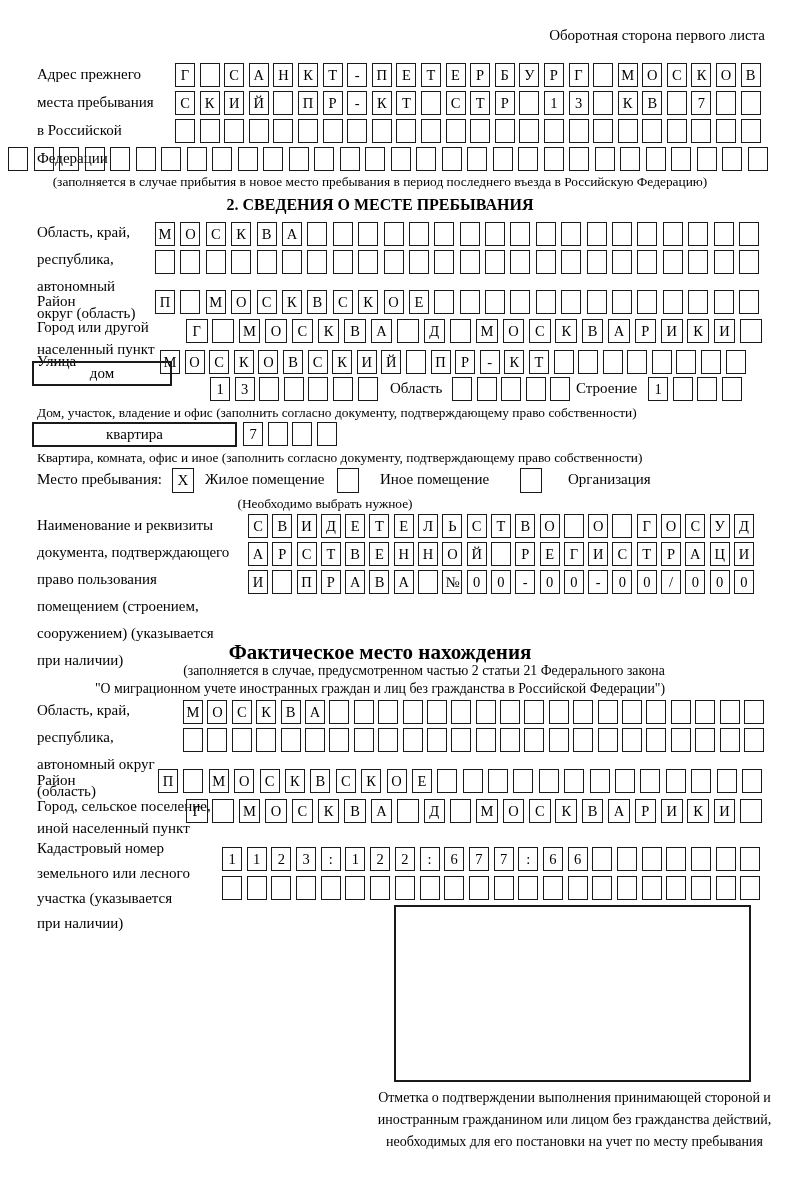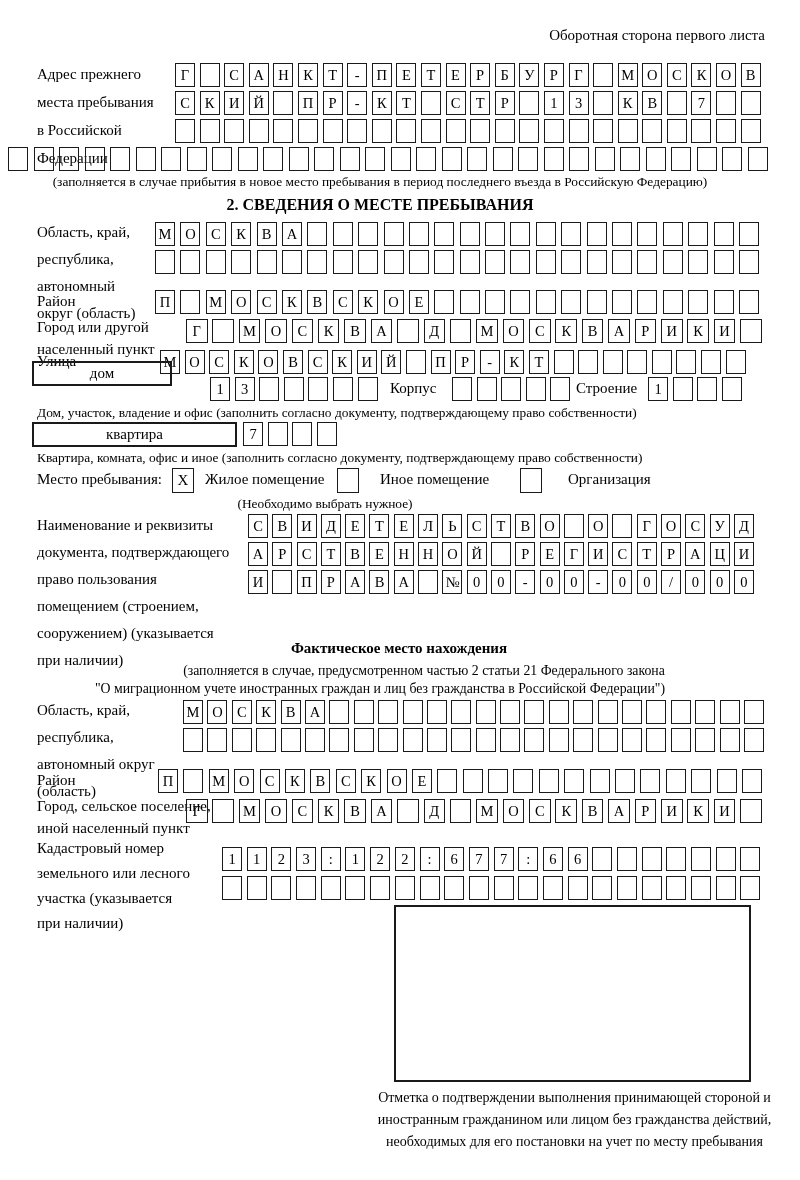--- a/index.html
+++ b/index.html
@@ -296,21 +296,21 @@
   <div class="wbox" style="left:32px;top:361px;width:140px;">дом</div>
   <div class="boxrow" style="left:210px;top:377px;">
       <span class="cell">1</span>
       <span class="cell">3</span>
       <span class="cell"></span>
       <span class="cell"></span>
       <span class="cell"></span>
       <span class="cell"></span>
       <span class="cell"></span>
     </div>
-  <div class="opt" style="left:390px;top:380px;">Корпус</div>
+  <div class="opt" style="left:390px;top:380px;">Область</div>
   <div class="boxrow" style="left:452px;top:377px;">
       <span class="cell"></span>
       <span class="cell"></span>
       <span class="cell"></span>
       <span class="cell"></span>
       <span class="cell"></span>
     </div>
   <div class="opt" style="left:544px;top:380px;margin-left:32px;">Строение</div>
   <div class="boxrow" style="left:648px;top:377px;">
       <span class="cell">1</span>
@@ -407,21 +407,21 @@
       <span class="cell">0</span>
       <span class="cell">-</span>
       <span class="cell">0</span>
       <span class="cell">0</span>
       <span class="cell">/</span>
       <span class="cell">0</span>
       <span class="cell">0</span>
       <span class="cell">0</span>
     </div>
 
-  <div class="heading center" style="top:640px;font-size:15px;margin-left:19px;">Фактическое место нахождения</div>
+  <div class="heading center" style="top:640px;font-size:21px;">Фактическое место нахождения</div>
   <div class="cap center" style="position:absolute;top:663px;font-size:13.8px;margin-left:44px;">(заполняется в случае, предусмотренном частью 2 статьи 21 Федерального закона</div>
   <div class="cap center" style="position:absolute;top:681px;font-size:13.8px;">"О миграционном учете иностранных граждан и лиц без гражданства в Российской Федерации")</div>
 
   <div class="lbl" style="left:37px;top:697px;">Область, край,
 республика,
 автономный округ
 (область)</div>
   <div class="boxrow g44" style="left:183px;top:700px;">
       <span class="cell">М</span>
       <span class="cell">О</span>

